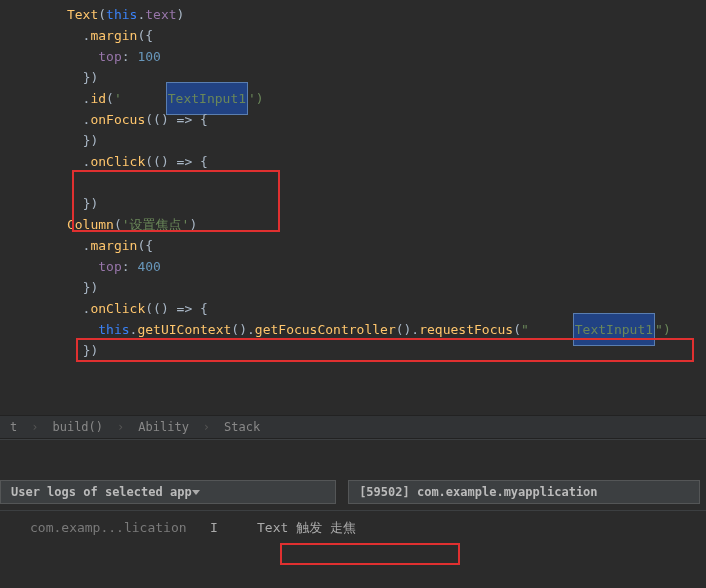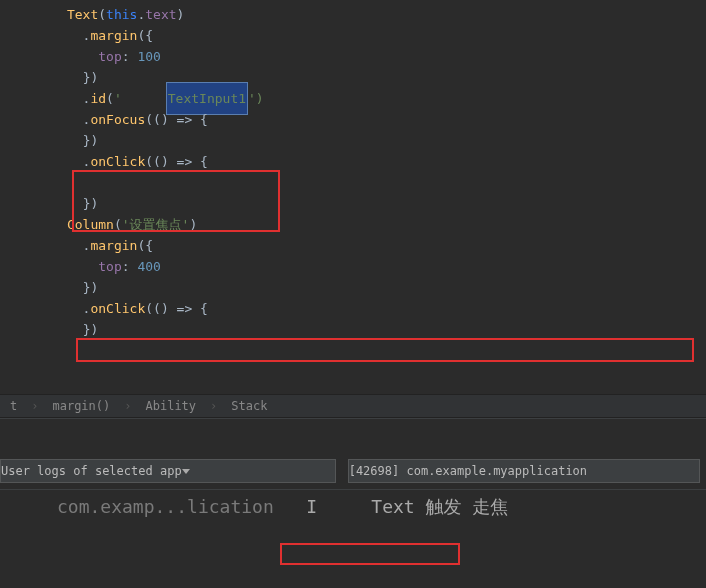--- a/index.html
+++ b/index.html
@@ -61,31 +61,32 @@
     border-bottom: 1px solid #3c3f41;
   }
   .dropdown {
     background: #3c3f41;
     border: 1px solid #545657;
     color: #bbb;
     font-size: 12px;
     height: 24px;
     display: flex;
     align-items: center;
-    padding: 0 0;
+    padding: 0 10px;
+    font-weight: bold;
   }
   .dd1 { flex: 1; }
   .dd2 { flex: 1.05; }
   .caret {
     width: 0; height: 0;
     border-left: 4px solid transparent;
     border-right: 4px solid transparent;
     border-top: 5px solid #aaa;
   }
-  .log-lines { padding: 6px 0 0 30px; line-height: 22px; font-size: 18px; margin-left: 27px; }
+  .log-lines { padding: 6px 0 0 30px; line-height: 22px; font-size: 13px; }
   .log-line { white-space: pre; color: #aaa; }
   .log-pkg { color: #7a7a7a; }
 </style>
 </head>
 <body>
 
 <div class="editor">
 <div class="line">      <span class="fn">Text</span>(<span class="kw">this</span>.<span class="prop">text</span>)</div>
 <div class="line">        .<span class="fn">margin</span>({</div>
 <div class="line">          <span class="prop">top</span>: <span class="num">100</span></div>
@@ -94,44 +95,45 @@
 <div class="line">        .<span class="fn">onFocus</span><span>(() =&gt; {</span></div>
 <div class="line">        <span>})</span></div>
 <div class="line">        .<span class="fn">onClick</span><span>(() =&gt; {</span></div>
 <div class="line"><span></span> </div>
 <div class="line">        <span>})</span></div>
 <div class="line">      <span class="fn">Column</span>(<span class="str">'设置焦点'</span>)</div>
 <div class="line">        .<span class="fn">margin</span>({</div>
 <div class="line">          <span class="prop">top</span>: <span class="num">400</span></div>
 <div class="line">        <span>})</span></div>
 <div class="line">        .<span class="fn">onClick</span><span>(() =&gt; {</span></div>
+<div class="line">          <span class="kw">this</span>.<span class="fn">getUIContext</span>().<span class="fn">getFocusController</span>().<span class="fn">requestFocus</span>(<span class="str">"</span><span class="str hl-box">TextInput1</span><span class="str">")</span></div>
 <div class="line">        <span>})</span></div>
 </div>
 
 <div class="redbox" style="left:72px; top:170px; width:208px; height:62px;"></div>
 <div class="redbox" style="left:76px; top:338px; width:618px; height:24px;"></div>
 
 <div class="breadcrumb" style="margin-top:50px;">
   <span>t</span>
   <span class="bc-sep">›</span>
-  <span>margin()</span>
+  <span>build()</span>
   <span class="bc-sep">›</span>
   <span>Ability</span>
   <span class="bc-sep">›</span>
   <span>Stack</span>
 </div>
 
 <div class="log-panel">
   <div class="log-controls">
     <div class="dropdown dd1">
       <span>User logs of selected app</span>
       <span class="caret"></span>
     </div>
     <div class="dropdown dd2">
-      <span>[42698] com.example.myapplication</span>
+      <span>[59502] com.example.myapplication</span>
     </div>
   </div>
   <div class="log-lines">
     <div class="log-line"><span class="log-pkg">com.examp...lication</span>   <span>I</span>     <span>Text 触发 走焦</span></div>
   </div>
 </div>
 
 <div class="redbox" style="left:280px; top:543px; width:180px; height:22px;"></div>
 
 </body></html>

